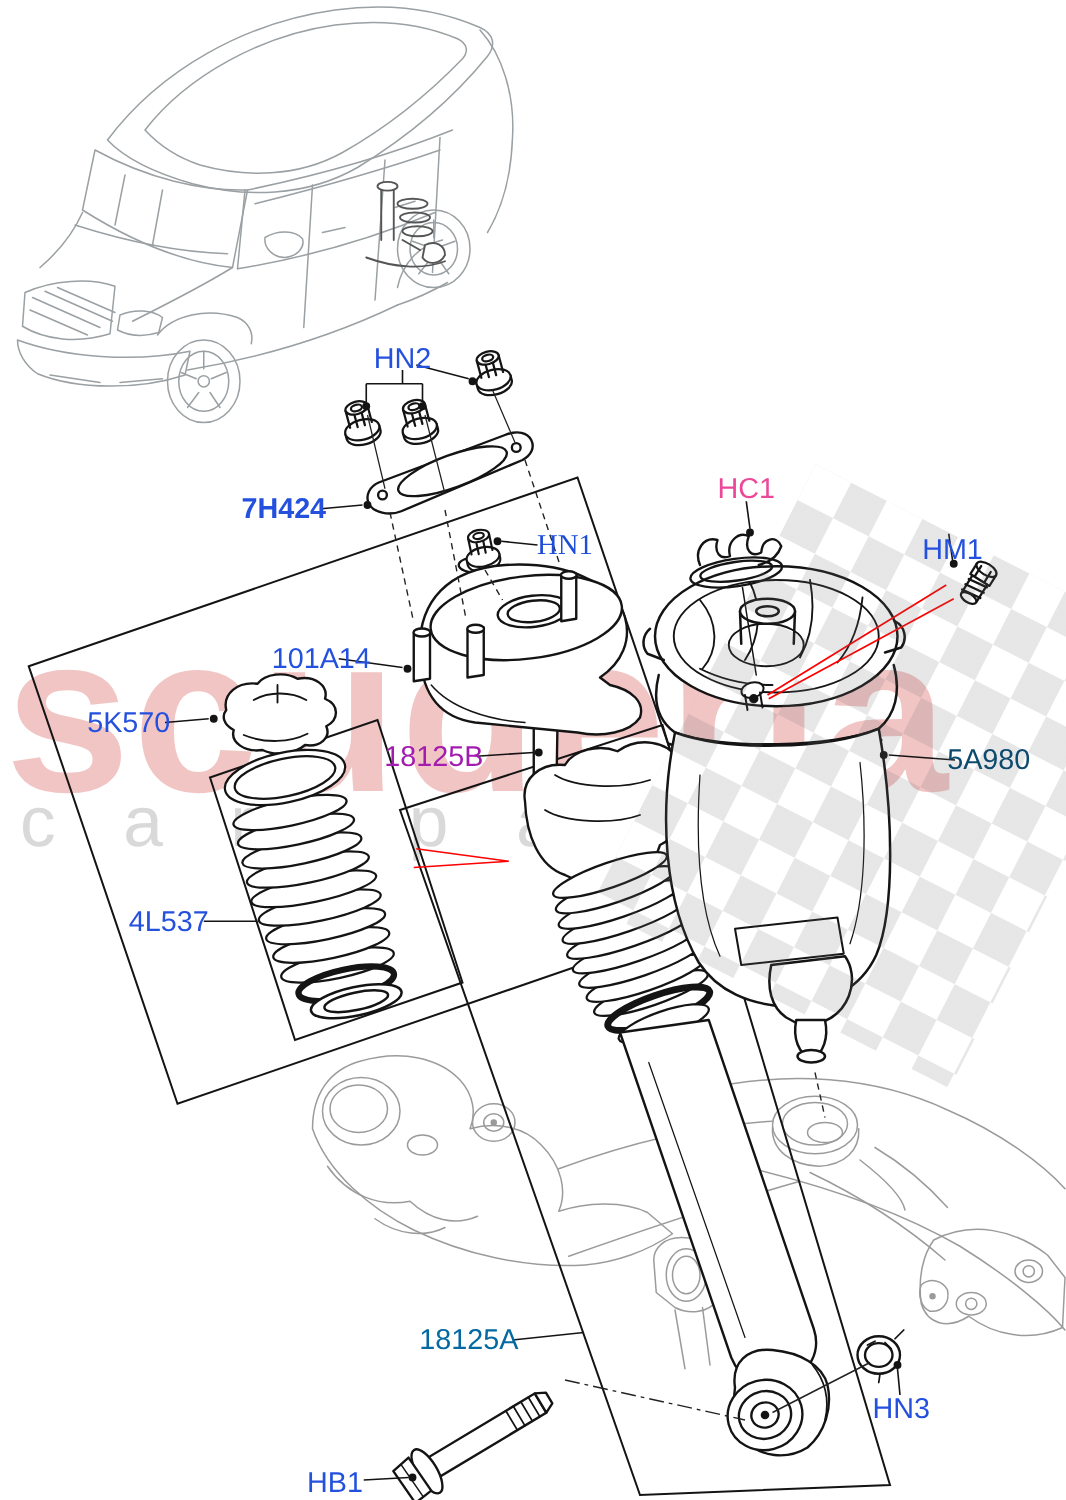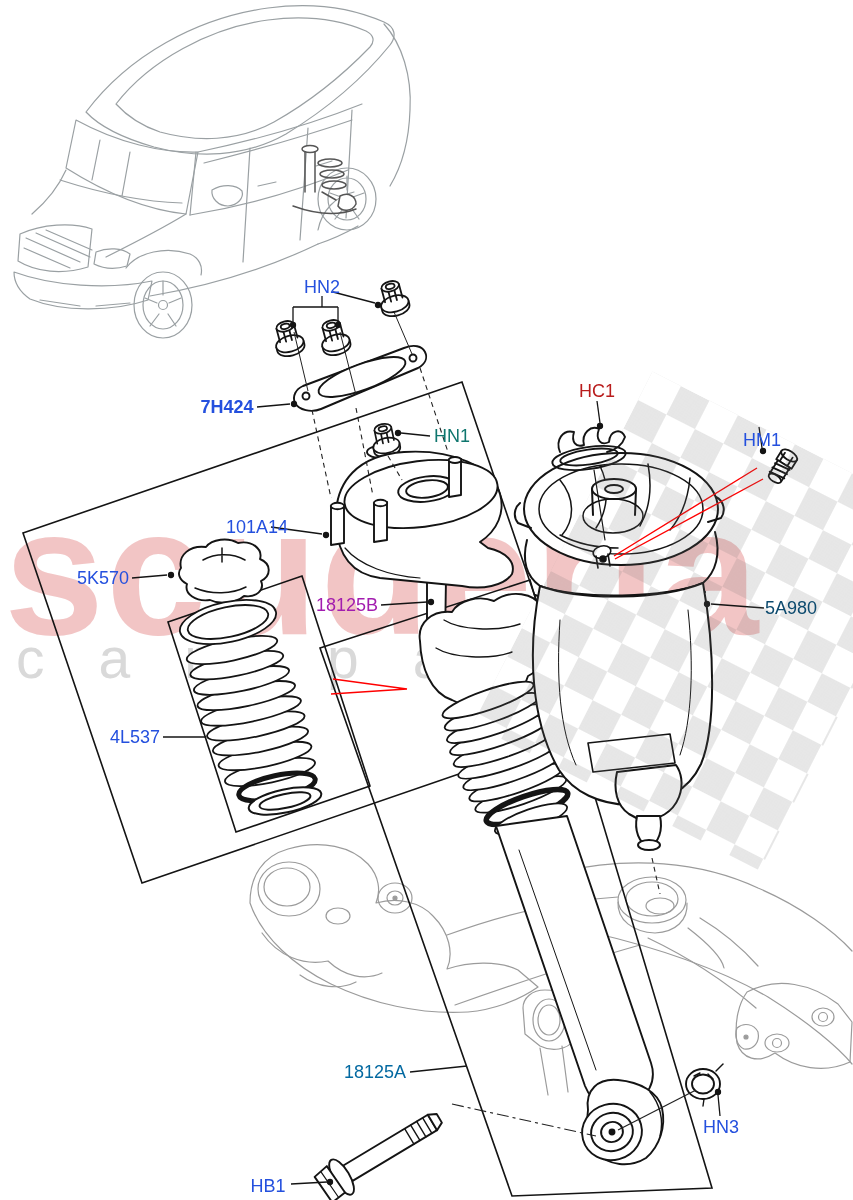--- a/index.html
+++ b/index.html
@@ -16,21 +16,21 @@
     letter-spacing:54px;color:#d9d9d9;white-space:nowrap;z-index:1;user-select:none;
   }
   .wm-checker{
     position:absolute;left:545px;top:423px;width:322px;height:396px;z-index:3;
     transform:rotate(27deg);
     background:repeating-conic-gradient(rgba(110,110,110,0.17) 0% 25%, transparent 0% 50%);
     background-size:64px 64px;pointer-events:none;
   }
   svg.diagram{position:absolute;left:0;top:0;z-index:2;}
   .part-label{
-    position:absolute;z-index:4;font-size:18px;color:#2450de;white-space:nowrap;
+    position:absolute;z-index:4;font-size:23px;color:#2450de;white-space:nowrap;
     transform:translate(-50%,-50%);line-height:1;
   }
 </style>
 </head>
 <body>
 
 <div id="stage">
 
   <div class="wm-brand">scuderia</div>
   <div class="wm-tag" style="color: rgb(217, 217, 217);">car parts</div>
@@ -300,25 +300,25 @@
         <circle cx="330" cy="1182" r="2.5"></circle>
       <path d="M720,1116 L718,1095" fill="none"></path>
         <circle cx="718" cy="1092" r="2.5"></circle>
     </g>
   </svg>
 
   <div class="wm-checker"></div>
 
   <div class="part-label" style="left: 322px; top: 287px; color: rgb(36, 80, 222);">HN2</div>
   <div class="part-label" style="left: 227px; top: 407px; color: rgb(36, 80, 222); font-weight: bold;">7H424</div>
-  <div class="part-label" style="left: 452px; top: 436px; color: #0f766e;">HN1</div>
+  <div class="part-label" style="left: 452px; top: 436px; color: #1d4ed8; font-family: Liberation Serif, serif;">HN1</div>
   <div class="part-label" style="left: 237px; top: 527px; color: rgb(36, 80, 222); margin-left: 20px;">101A14</div>
   <div class="part-label" style="left: 103px; top: 578px; color: rgb(36, 80, 222);">5K570</div>
   <div class="part-label" style="left: 347px; top: 605px; color: #a21caf;">18125B</div>
   <div class="part-label" style="left: 135px; top: 737px; color: rgb(36, 80, 222);">4L537</div>
-  <div class="part-label" style="left: 597px; top: 391px; color: #b91c1c;">HC1</div>
+  <div class="part-label" style="left: 597px; top: 391px; color: #ec4899;">HC1</div>
   <div class="part-label" style="left: 762px; top: 440px; color: rgb(36, 80, 222);">HM1</div>
   <div class="part-label" style="left: 791px; top: 608px; color: #0c4a6e;">5A980</div>
   <div class="part-label" style="left: 375px; top: 1072px; color: #0369a1;">18125A</div>
   <div class="part-label" style="left: 268px; top: 1186px; color: rgb(36, 80, 222);">HB1</div>
   <div class="part-label" style="left: 721px; top: 1127px; color: rgb(36, 80, 222);">HN3</div>
 
 </div>
 
 </body></html>

